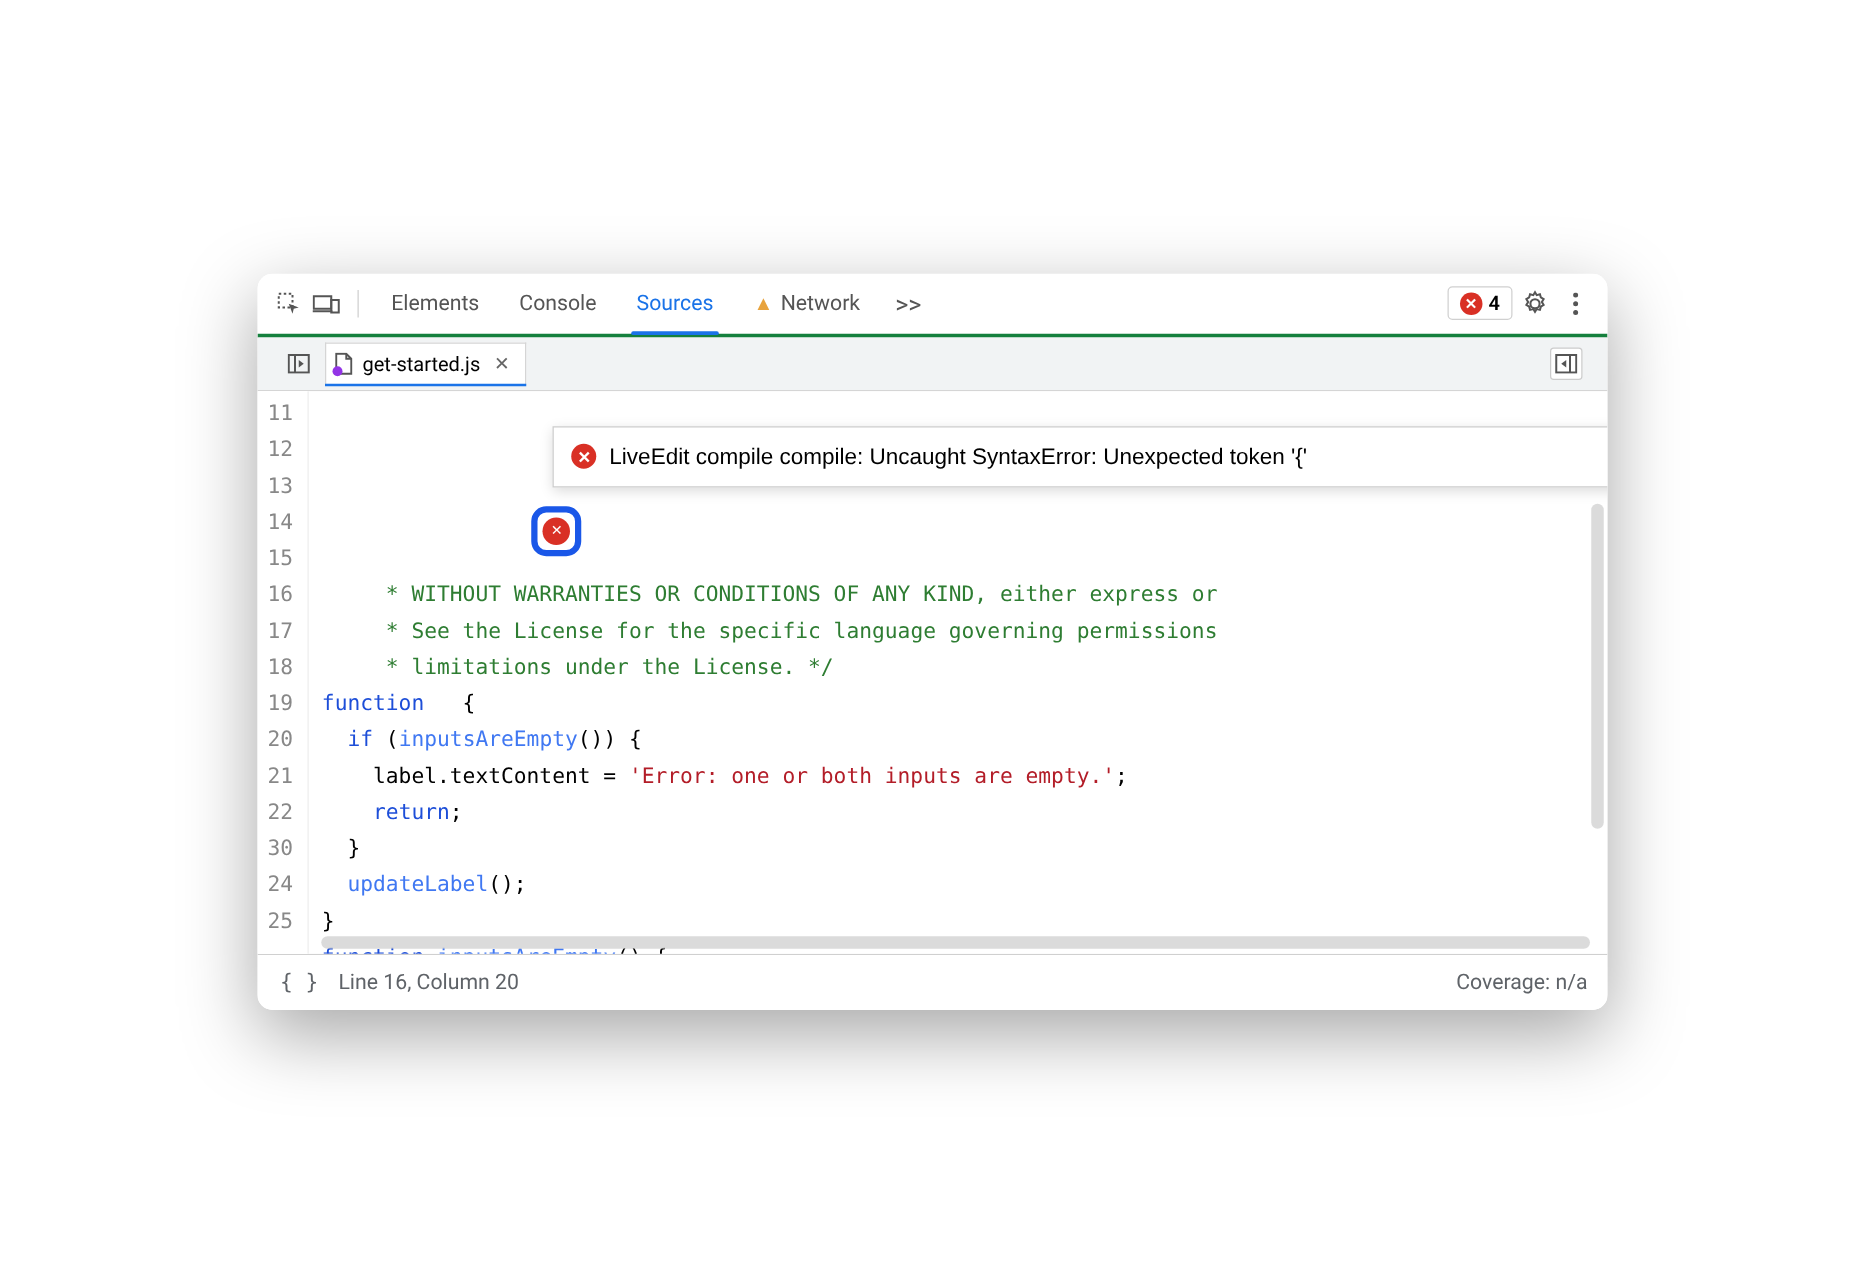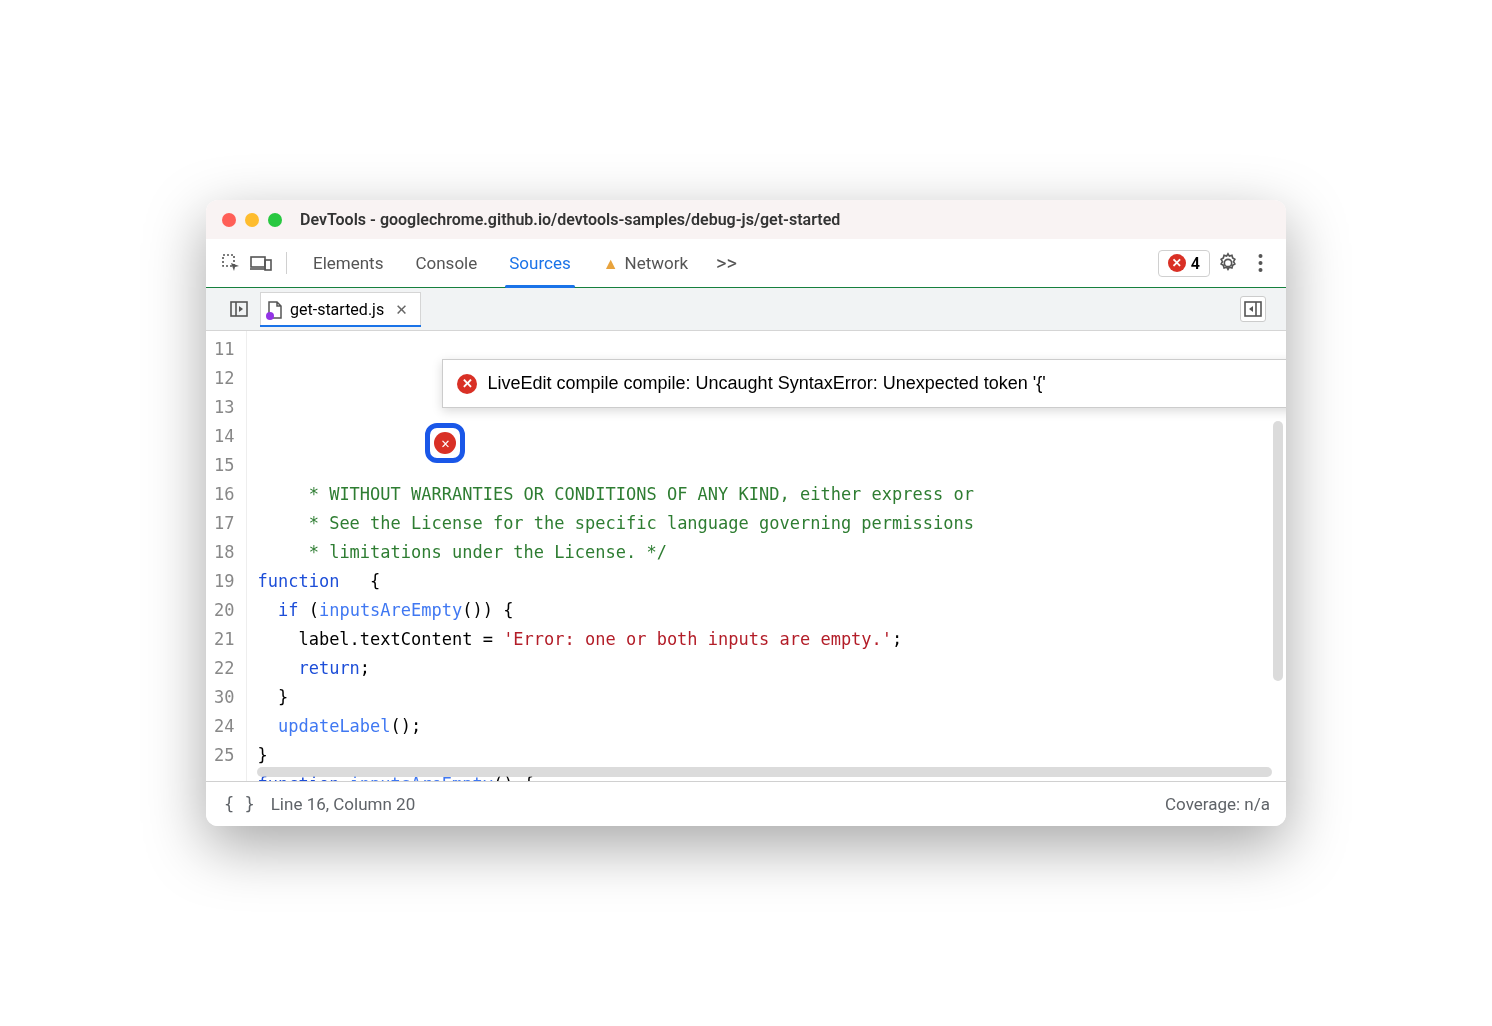--- a/index.html
+++ b/index.html
@@ -41,21 +41,21 @@
     .window-title {
       font-size: 16px;
       font-weight: 600;
       color: #333;
       margin-left: 8px;
     }
     .toolbar {
       display: flex;
       align-items: center;
       padding: 6px 12px;
-      border-bottom: 1px solid #15803d;
+      border-bottom: 3px solid #15803d;
       background: #fff;
       gap: 4px;
     }
     .toolbar-icon {
       width: 26px;
       height: 26px;
       display: flex;
       align-items: center;
       justify-content: center;
       cursor: pointer;
@@ -327,28 +327,20 @@
       font-size: 17px;
       cursor: pointer;
       padding: 2px;
     }
   </style>
 </head>
 <body>
 
 <div class="window">
 
-  <div class="titlebar">
-    <div class="traffic-lights">
-      <div class="traffic-light tl-red"></div>
-      <div class="traffic-light tl-yellow"></div>
-      <div class="traffic-light tl-green"></div>
-    </div>
-    <div class="window-title">DevTools - googlechrome.github.io/devtools-samples/debug-js/get-started</div>
-  </div>
 
   <div class="toolbar">
     <div class="toolbar-icon">
       <svg width="20" height="20" viewBox="0 0 20 20">
           <rect x="2" y="2" width="11" height="11" fill="none" stroke="#555" stroke-width="1.6" stroke-dasharray="2,2"></rect>
           <path d="M10 10 L18 13 L14 14 L13 18 Z" fill="#555"></path>
         </svg>
     </div>
     <div class="toolbar-icon">
       <svg width="22" height="18" viewBox="0 0 22 18">

